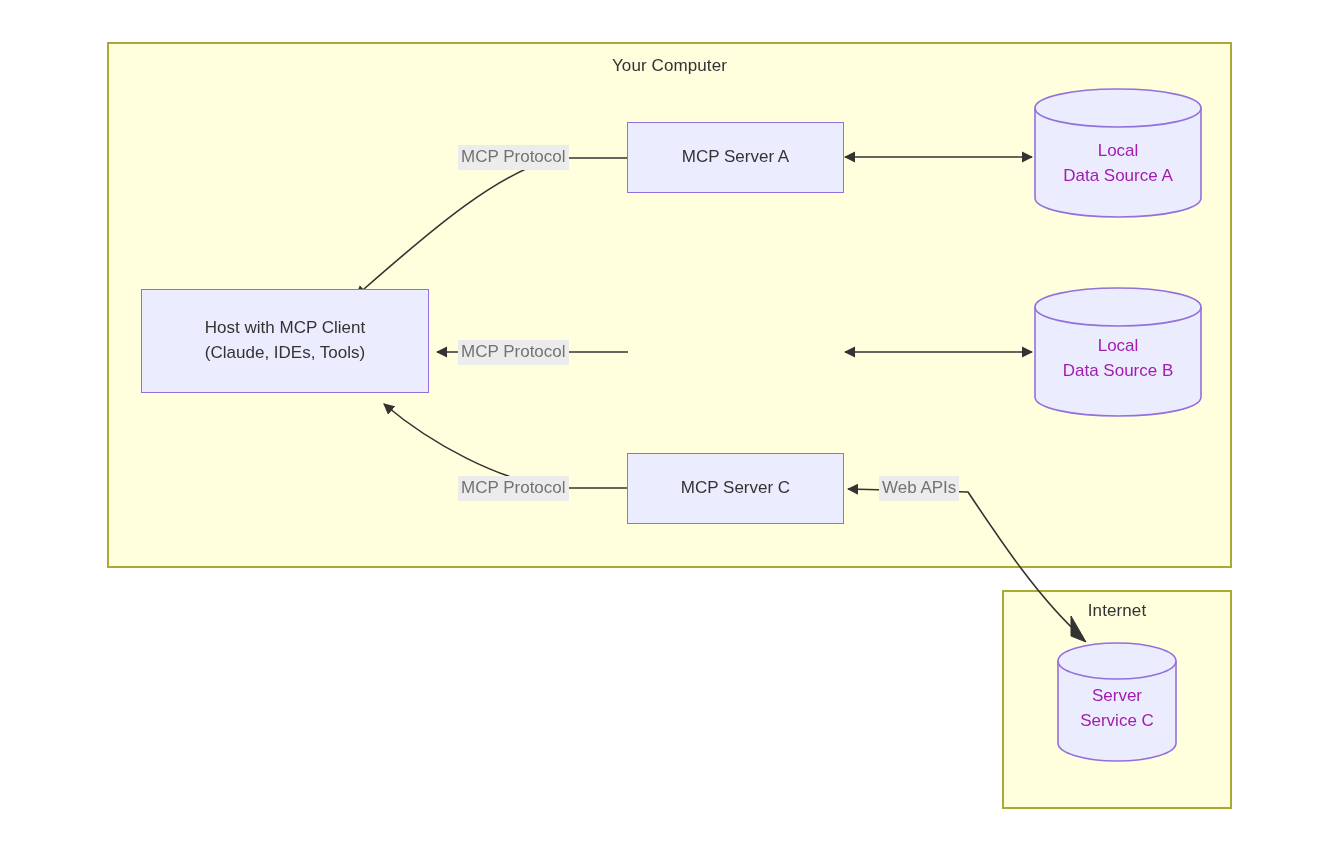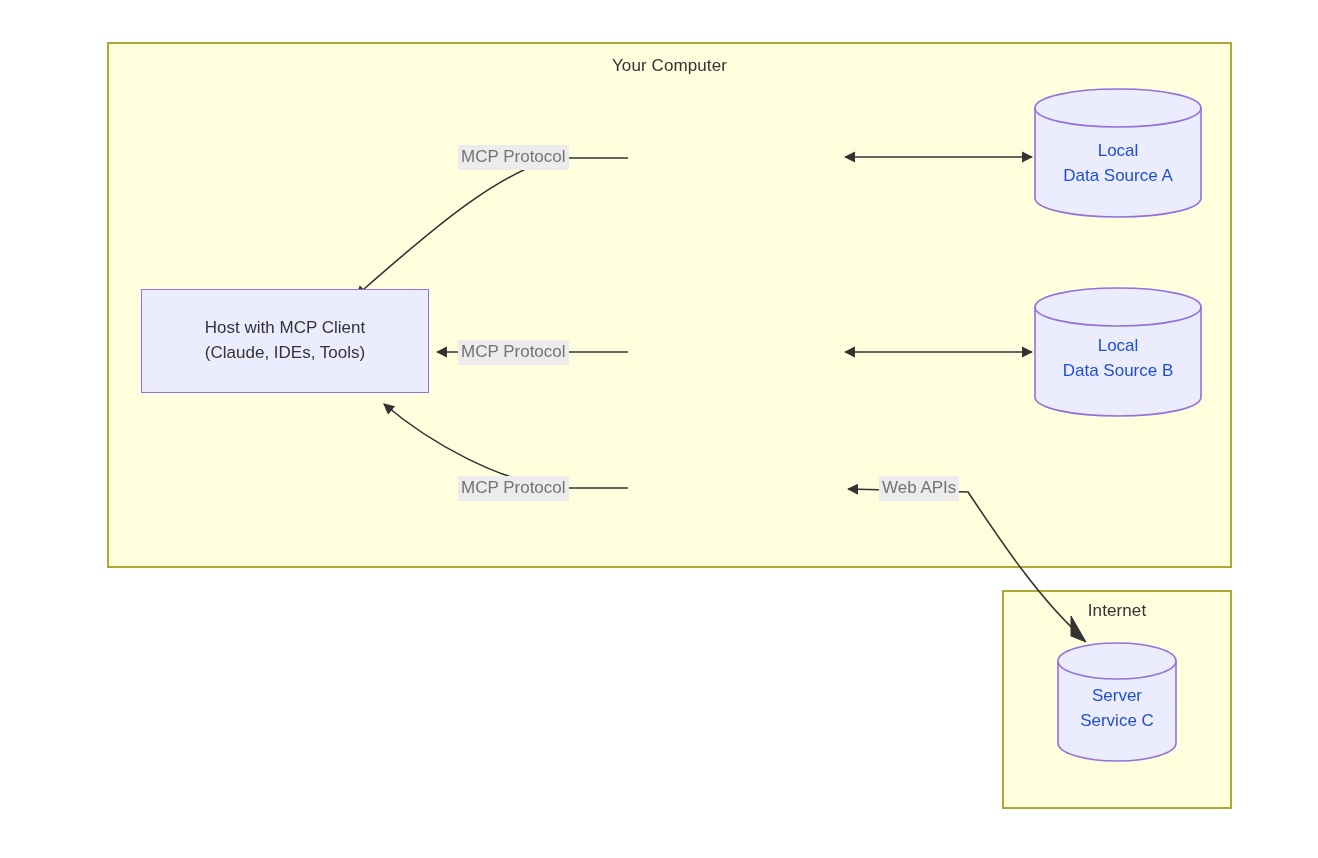--- a/index.html
+++ b/index.html
@@ -59,21 +59,21 @@
   }
   .node-box span { display: block; }
   .cyl {
     position: absolute;
   }
   .cyl-label {
     position: absolute;
     width: 100%;
     text-align: center;
     font-size: 17px;
-    color: #1d4ed8;
+    color: #a21caf;
     line-height: 1.45;
     pointer-events: none;
   }
   .cyl-label span { display: block; }
   .edge-label {
     position: absolute;
     background: #ececec;
     color: #737373;
     font-size: 17px;
     white-space: nowrap;
@@ -145,22 +145,28 @@
   <div class="cyl-label" style="left:1057px; top:684px; width:120px;">
     <span>Server</span>
     <span>Service C</span>
   </div>
 
   <div class="node-box" style="left:141px; top:289px; width:288px; height:104px;">
     <span>Host with MCP Client</span>
     <span>(Claude, IDEs, Tools)</span>
   </div>
 
+  <div class="node-box" style="left:627px; top:122px; width:217px; height:71px;">
+    <span>MCP Server A</span>
+  </div>
 
 
+  <div class="node-box" style="left:627px; top:453px; width:217px; height:71px;">
+    <span>MCP Server C</span>
+  </div>
 
   <div class="edge-label" style="left:458px; top:145px;">MCP Protocol</div>
 
   <div class="edge-label" style="left:458px; top:340px;">MCP Protocol</div>
 
   <div class="edge-label" style="left:458px; top:476px;">MCP Protocol</div>
 
   <div class="edge-label" style="left:879px; top:476px;">Web APIs</div>
 
 </div>

